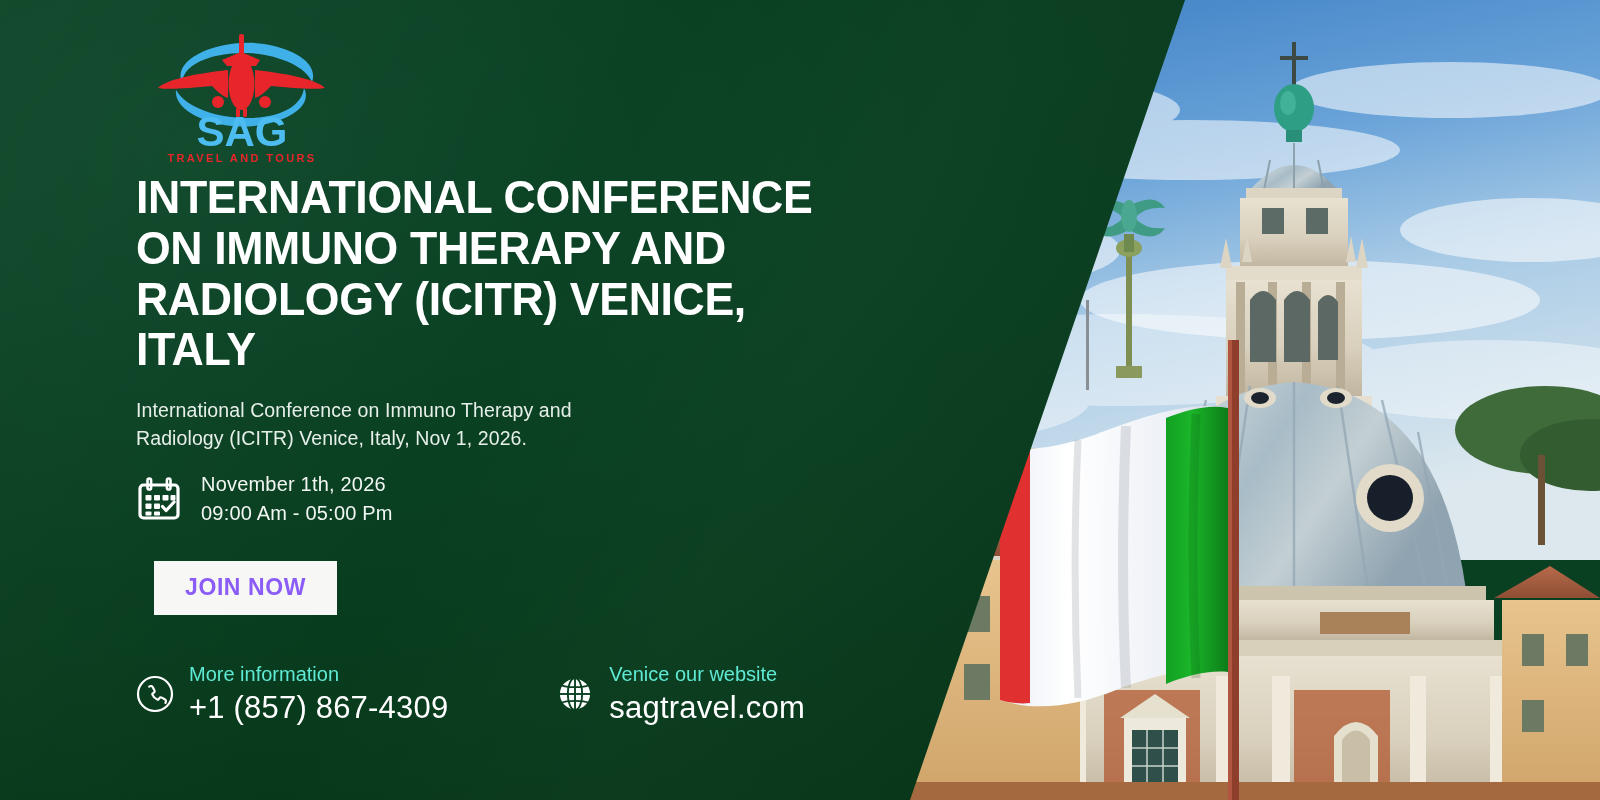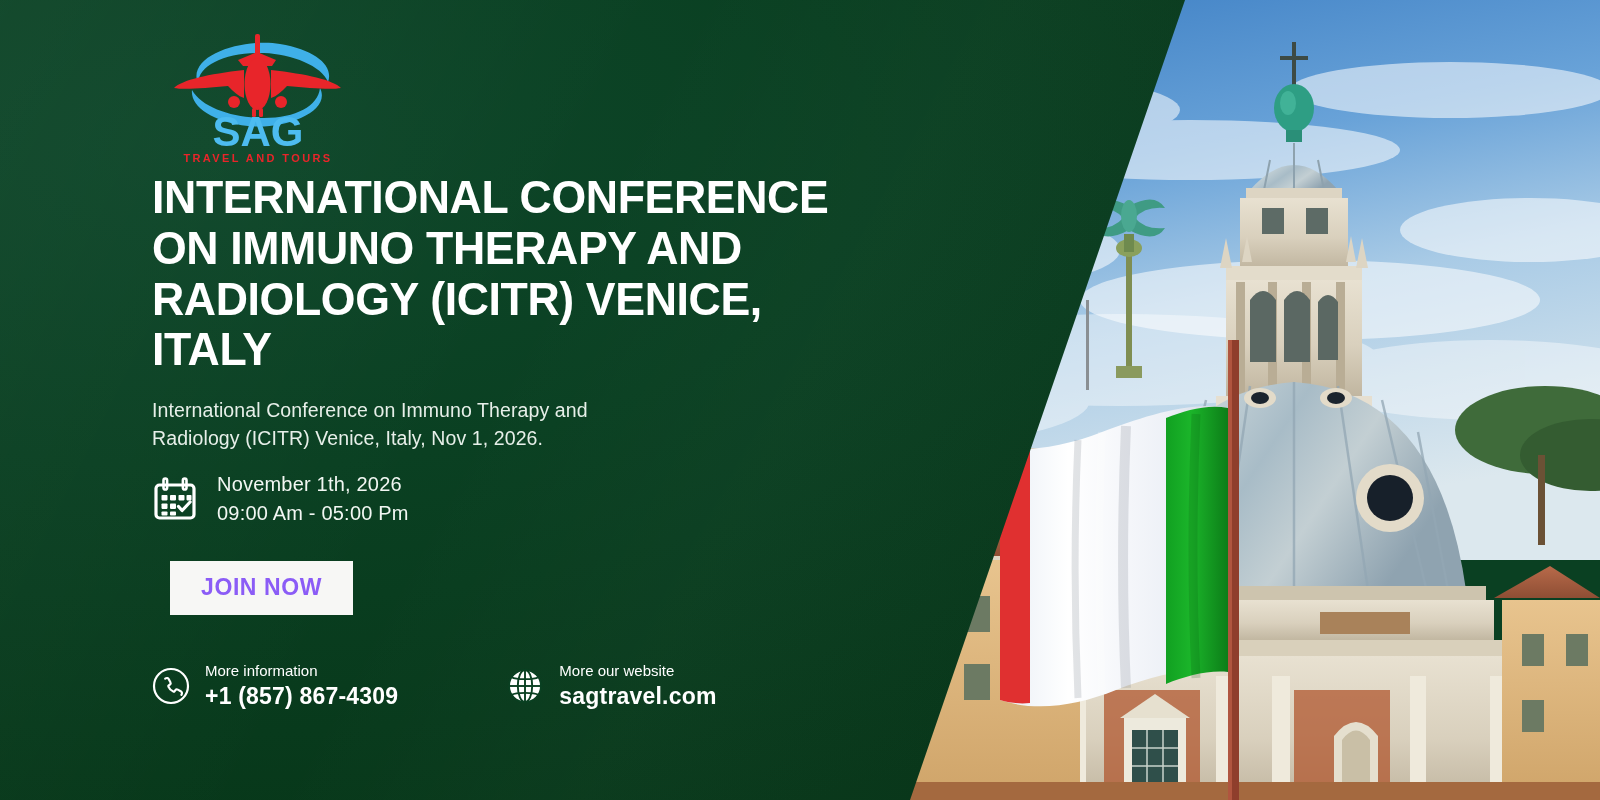--- a/index.html
+++ b/index.html
@@ -34,21 +34,21 @@
   }
   .sheen {
     position:absolute; inset:0;
     background:linear-gradient(118deg, rgba(255,255,255,0.035) 0%, rgba(255,255,255,0) 42%, rgba(255,255,255,0.02) 62%, rgba(0,0,0,0.06) 100%);
     pointer-events:none;
   }
 
   
   .content {
     position:absolute;
-    top:0; left:16px;
+    top:0; left:0;
     width:900px; height:800px;
     padding:26px 0 0 136px;
     z-index:3;
   }
 
   
   .logo { width:180px; height:140px; position:relative; margin-left:16px; }
   .logo svg { display:block; }
 
   
@@ -104,22 +104,22 @@
 
   
   .contacts {
     margin-top:47px;
     display:flex;
     align-items:center;
     gap:108px;
   }
   .contact { display:flex; align-items:center; gap:15px; }
   .contact-ico { width:38px; height:38px; flex:0 0 38px; }
-  .contact-lines .small { color:#ffffff; font-size:15px; line-height:1.25; font-weight:400; }
-  .contact-lines .big { color:#ffffff; font-size:23px; line-height:1.2; font-weight:700; letter-spacing:0.2px; margin-top:2px; }
+  .contact-lines .small { color:#5eead4; font-size:20px; line-height:1.25; font-weight:400; }
+  .contact-lines .big { color:#ffffff; font-size:31px; line-height:1.2; font-weight:400; letter-spacing:0.2px; margin-top:2px; }
 </style>
 </head>
 <body>
 
 <div class="banner">
 
   <div class="photo">
     <svg viewBox="0 0 710 800" preserveAspectRatio="xMidYMid slice" aria-hidden="true">
       <defs>
         <linearGradient id="sky" x1="0" y1="0" x2="0.25" y2="1">
@@ -460,20 +460,20 @@
               <circle cx="19" cy="19" r="16"></circle>
               <ellipse cx="19" cy="19" rx="7.2" ry="16"></ellipse>
               <path d="M3 19 H35"></path>
               <path d="M5.6 10.2 C 10 12.8, 28 12.8, 32.4 10.2"></path>
               <path d="M5.6 27.8 C 10 25.2, 28 25.2, 32.4 27.8"></path>
               <path d="M19 3 V35"></path>
             </g>
           </svg>
         </span>
         <div class="contact-lines">
-          <div class="small">More our website</div>
+          <div class="small">Venice our website</div>
           <div class="big">sagtravel.com</div>
         </div>
       </div>
 
     </div>
   </div>
 </div>
 
 </body></html>

